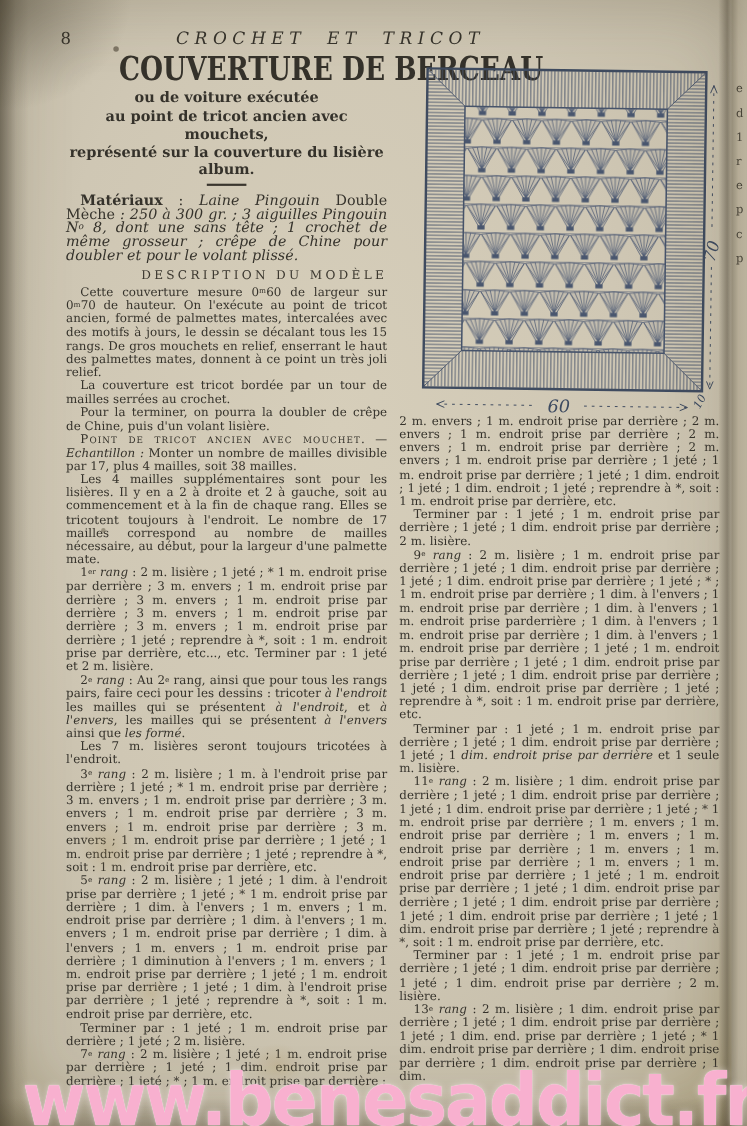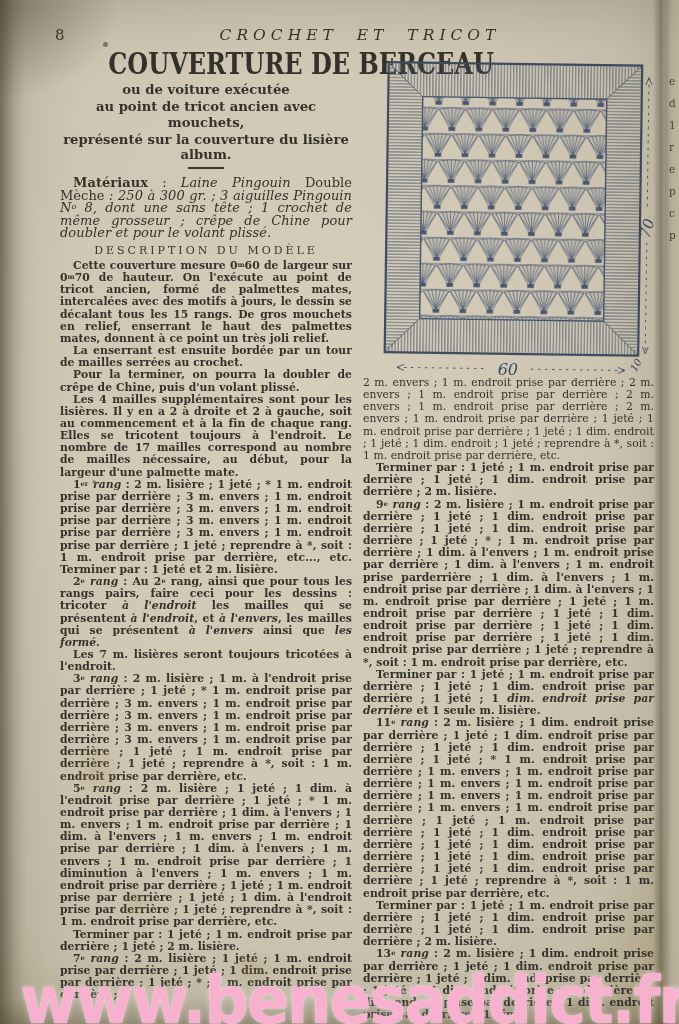--- a/index.html
+++ b/index.html
@@ -27,37 +27,37 @@
   .next-edge .frags{margin-top:70px;}
 
   .stain{position:absolute;border-radius:50%;pointer-events:none;}
   .stain.a{left:70px;top:740px;width:55px;height:60px;background:radial-gradient(#a98f55,transparent 70%);opacity:.25;}
   .stain.b{left:120px;top:888px;width:34px;height:30px;background:radial-gradient(#b39a60,transparent 70%);opacity:.22;}
   .stain.c{left:228px;top:948px;width:48px;height:40px;background:radial-gradient(#ad945c,transparent 70%);opacity:.25;}
   .stain.d{left:103px;top:42px;width:5px;height:5px;background:#6b6352;opacity:.8;}
   .stain.e{left:92px;top:480px;width:4px;height:4px;background:#756c58;opacity:.6;}
 
   .pagenum{position:absolute;left:55px;top:26px;font-size:15px;color:#35322b;}
-  .journal{position:absolute;left:160px;top:26px;width:400px;text-align:center;
+  .journal{position:absolute;left:160px;top:26px;width:400px;text-align:left;
     font-style:italic;font-size:15.5px;letter-spacing:5px;word-spacing:9px;color:#35322b;}
 
   .col-left{position:absolute;left:60px;top:48px;width:292px;color:#35322b;}
   .col-right{position:absolute;left:363px;top:377px;width:291px;color:#35322b;}
 
   .art-title{margin:0;text-align:center;font-size:30px;font-weight:bold;line-height:32px;white-space:nowrap;}
   .art-title .squeeze{display:inline-block;transform:scaleX(.80);transform-origin:50% 50%;letter-spacing:0px;}
   .art-sub{margin:2px 0 0;text-align:center;font-weight:bold;font-size:13.2px;line-height:15.3px;}
   .title-rule{width:36px;height:2px;background:#3a362e;margin:5px auto 8px;}
 
   .p{margin:0;text-align:justify;font-size:10.8px;line-height:12.15px;letter-spacing:.05px;color:#35322b;}
-  .p.ind{text-indent:13px;font-weight:bold;}
+  .p.ind{text-indent:13px;}
   .p.mat{font-size:13px;line-height:12.5px;text-indent:13px;}
   sup{font-size:.62em;vertical-align:.35em;line-height:0;}
   .sc{font-variant:small-caps;letter-spacing:1px;}
-  .sect-head{text-align:center;font-size:11px;letter-spacing:3px;margin:4px 0 3px;white-space:nowrap;color:#3a362e;}
+  .sect-head{text-align:right;font-size:11px;letter-spacing:3px;margin:4px 0 3px;white-space:nowrap;color:#3a362e;}
 
   .figure{position:absolute;left:383px;top:56px;width:272px;height:334px;transform:rotate(.8deg);}
 
   .watermark{
     position:absolute;left:0;right:0;bottom:-15px;text-align:center;white-space:nowrap;
     font-family:"DejaVu Sans","Liberation Sans",sans-serif;font-weight:700;
     font-size:66px;letter-spacing:-2px;color:#f8b0cf;
     text-shadow:0 0 1px #fff3f8, 0 0 7px rgba(255,243,248,.45);
     transform:scaleX(.94);
   }
@@ -74,22 +74,23 @@
     <h1 class="art-title"><span class="squeeze">COUVERTURE DE BERCEAU</span></h1>
     <p class="art-sub">ou de voiture exécutée</p>
     <p class="art-sub">au point de tricot ancien avec mouchets,</p>
     <p class="art-sub">représenté sur la couverture du lisière album.</p>
     <div class="title-rule"></div>
 
     <p class="p mat"><b>Matériaux</b> : <i>Laine Pingouin</i> Double Mèche <i>: 250 à 300 gr. ; 3 aiguilles Pingouin N<sup>o</sup> 8, dont une sans tête ; 1 crochet de même grosseur ; crêpe de Chine pour doubler et pour le volant plissé.</i></p>
     <div class="sect-head">DESCRIPTION DU MODÈLE</div>
 
     <p class="p ind">Cette couverture mesure 0<sup>m</sup>60 de largeur sur 0<sup>m</sup>70 de hauteur. On l'exécute au point de tricot ancien, formé de palmettes mates, intercalées avec des motifs à jours, le dessin se décalant tous les 15 rangs. De gros mouchets en relief, enserrant le haut des palmettes mates, donnent à ce point un très joli relief.</p>
-    <p class="p ind">La enserrant est ensuite bordée par un tour de mailles serrées au crochet.</p>
-    <p class="p ind">Pour la terminer, on pourra la doubler de crêpe de Chine, puis d'un volant plissé.</p>
+    <p class="p ind">La couverture est tricot bordée par un tour de mailles serrées au crochet.</p>
+    <p class="p ind">Pour la terminer, on pourra la doubler de crêpe de Chine, puis d'un volant lisière.</p>
+    <p class="p ind"><span class="sc">Point de tricot ancien avec mouchet.</span> — <i>Echantillon :</i> Monter un nombre de mailles divisible par 17, plus 4 mailles, soit 38 mailles.</p>
     <p class="p ind">Les 4 mailles supplémentaires sont pour les lisières. Il y en a 2 à droite et 2 à gauche, soit au commencement et à la fin de chaque rang. Elles se tricotent toujours à l'endroit. Le nombre de 17 mailles correspond au nombre de mailles nécessaire, au début, pour la largeur d'une palmette mate.</p>
     <p class="p ind">1<sup>er</sup> <i>rang</i> : 2 m. lisière ; 1 jeté ; * 1 m. endroit prise par derrière ; 3 m. envers ; 1 m. endroit prise par derrière ; 3 m. envers ; 1 m. endroit prise par derrière ; 3 m. envers ; 1 m. endroit prise par derrière ; 3 m. envers ; 1 m. endroit prise par derrière ; 1 jeté ; reprendre à *, soit : 1 m. endroit prise par derrière, etc..., etc. Terminer par : 1 jeté et 2 m. lisière.</p>
     <p class="p ind">2<sup>e</sup> <i>rang</i> : Au 2<sup>e</sup> rang, ainsi que pour tous les rangs pairs, faire ceci pour les dessins : tricoter <i>à l'endroit</i> les mailles qui se présentent <i>à l'endroit</i>, et <i>à l'envers</i>, les mailles qui se présentent <i>à l'envers</i> ainsi que <i>les formé</i>.</p>
     <p class="p ind">Les 7 m. lisières seront toujours tricotées à l'endroit.</p>
     <p class="p ind">3<sup>e</sup> <i>rang</i> : 2 m. lisière ; 1 m. à l'endroit prise par derrière ; 1 jeté ; * 1 m. endroit prise par derrière ; 3 m. envers ; 1 m. endroit prise par derrière ; 3 m. envers ; 1 m. endroit prise par derrière ; 3 m. envers ; 1 m. endroit prise par derrière ; 3 m. envers ; 1 m. endroit prise par derrière ; 1 jeté ; 1 m. endroit prise par derrière ; 1 jeté ; reprendre à *, soit : 1 m. endroit prise par derrière, etc.</p>
     <p class="p ind">5<sup>e</sup> <i>rang</i> : 2 m. lisière ; 1 jeté ; 1 dim. à l'endroit prise par derrière ; 1 jeté ; * 1 m. endroit prise par derrière ; 1 dim. à l'envers ; 1 m. envers ; 1 m. endroit prise par derrière ; 1 dim. à l'envers ; 1 m. envers ; 1 m. endroit prise par derrière ; 1 dim. à l'envers ; 1 m. envers ; 1 m. endroit prise par derrière ; 1 diminution à l'envers ; 1 m. envers ; 1 m. endroit prise par derrière ; 1 jeté ; 1 m. endroit prise par derrière ; 1 jeté ; 1 dim. à l'endroit prise par derrière ; 1 jeté ; reprendre à *, soit : 1 m. endroit prise par derrière, etc.</p>
     <p class="p ind">Terminer par : 1 jeté ; 1 m. endroit prise par derrière ; 1 jeté ; 2 m. lisière.</p>
     <p class="p ind">7<sup>e</sup> <i>rang</i> : 2 m. lisière ; 1 jeté ; 1 m. endroit prise par derrière ; 1 jeté ; 1 dim. endroit prise par derrière ; 1 jeté ; * ; 1 m. endroit prise par derrière ;</p>
   </div>
 

